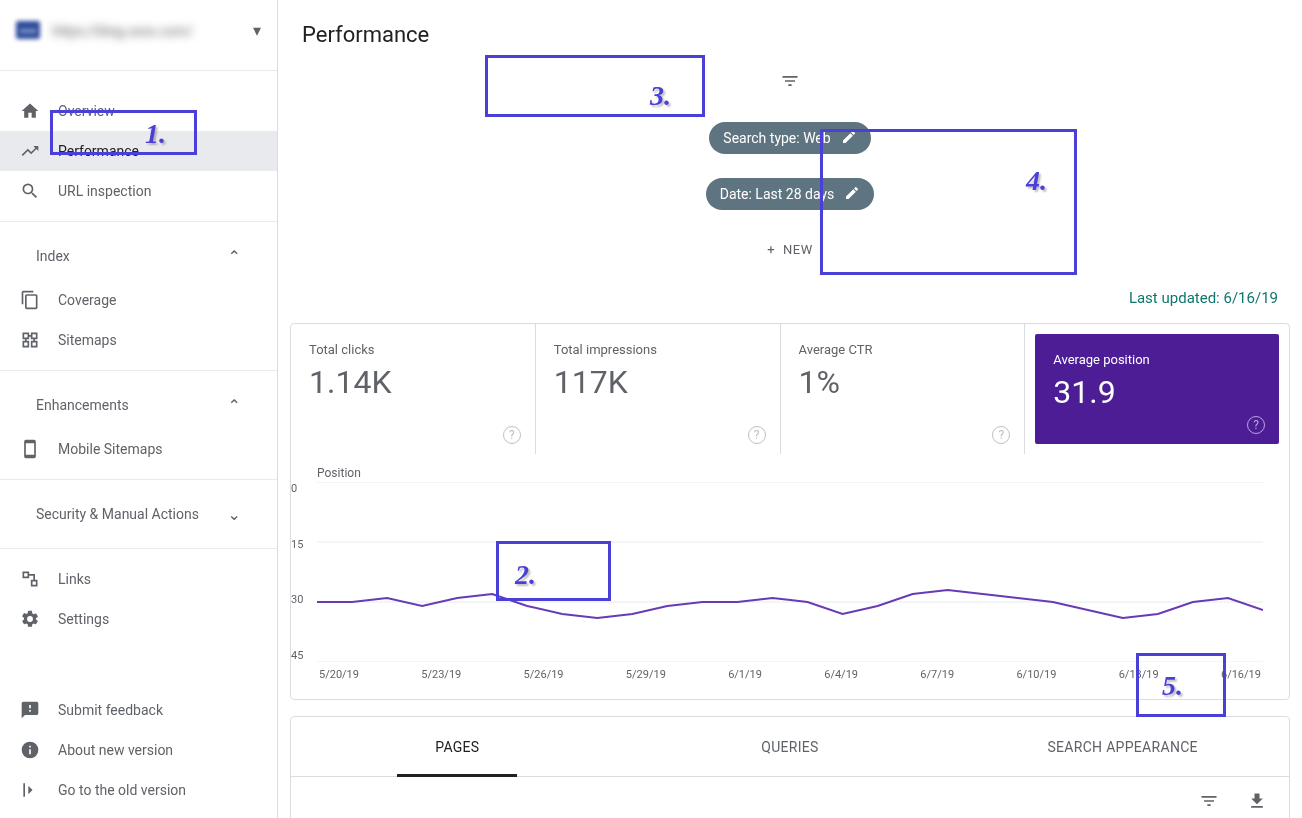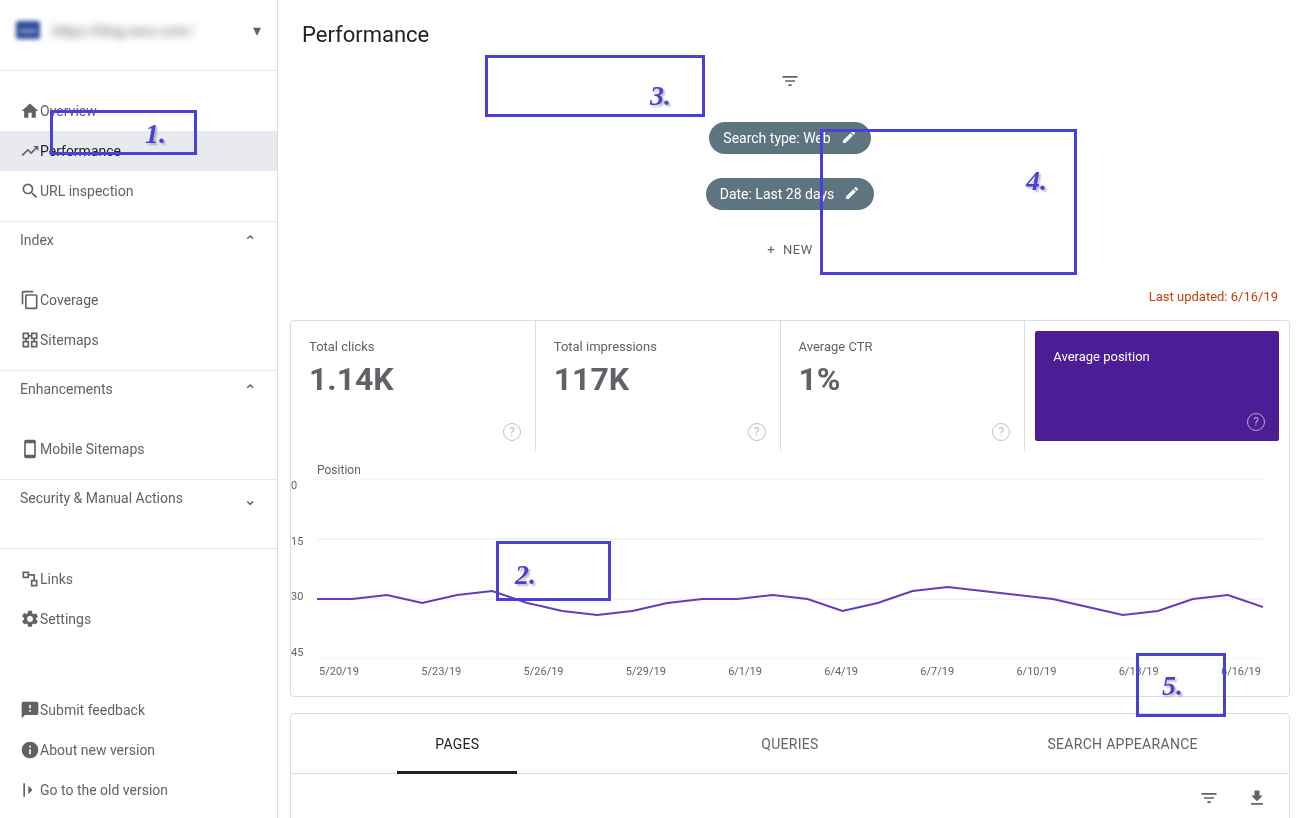--- a/index.html
+++ b/index.html
@@ -3,42 +3,42 @@
 <meta charset="utf-8">
 <style>
   * { box-sizing: border-box; margin: 0; padding: 0; }
   body { font-family: Roboto, Arial, sans-serif; background: #fff; color: #3c4043; width: 1302px; height: 818px; overflow: hidden; display: flex; }
   .sidebar { width: 278px; border-right: 1px solid #dadce0; display: flex; flex-direction: column; height: 100%; }
   .site-select { height: 60px; display: flex; align-items: center; padding: 0 16px; gap: 12px; position: relative; }
   .site-logo { width: 24px; height: 18px; background:#2d4b9b; color:#fff; font-size:8px; display:flex; align-items:center;justify-content:center; border-radius:2px; filter: blur(2px);}
   .site-url { flex:1; height: 14px; color:#5f6368; font-size:14px; filter: blur(4px);}
   .site-caret { color:#5f6368; }
   .nav { padding-top: 10px; }
-  .nav-item { height: 40px; display: flex; align-items: center; padding: 0 20px; color:#5f6368; font-size:14px; cursor:pointer;text-align:center;}
+  .nav-item { height: 40px; display: flex; align-items: center; padding: 0 20px; gap: 18px; color:#5f6368; font-size:14px; cursor:pointer;text-align:center;}
   .nav-item .icon { width:20px; height:20px; display:flex;align-items:center;justify-content:center; color:#5f6368; }
   .nav-item.active { background:#e8eaed; color:#202124; }
   .nav-item.active .icon { color:#5f6368;}
   .nav-item span.label { font-weight:400;}
-  .section-head { height:48px; display:flex; justify-content:space-between; padding:0 20px; color:#5f6368; font-size:14px; cursor:pointer;}
+  .section-head { height:48px; display:flex; align-items:center; justify-content:space-between; padding:0 36px; color:#5f6368; font-size:14px; cursor:pointer;}
   .hr { border:none; border-top:1px solid #e8eaed; margin:10px 0;}
   .bottom-nav { margin-top:auto; padding-bottom:8px;}
   .main { flex:1; overflow:auto;}
   .page-title { font-size:22px; color:#202124; padding:22px 24px 20px; font-weight:400;}
   .toolbar { display:flex; align-items:center; gap:24px; padding:0 24px 16px; font-size:13px;flex-direction:column;}
   .toolbar .filter-icon { color:#5f6368; padding: 4px;}
   .chip { background:#5f7481; color:#fff; border-radius:20px; height:32px; padding:0 14px; display:flex; align-items:center; gap:10px; font-size:14px;}
   .chip .edit-icon svg { width:16px;height:16px;fill:#fff;}
   .new-btn { color:#5f6368; font-size:13px; letter-spacing:0.5px; padding:8px 12px; display:flex;align-items:center;gap:8px;}
-  .last-updated { margin-left:auto; color:#c2410c; font-size:13px;}
+  .last-updated { margin-left:auto; color:#0f766e; font-size:15px;}
   .card { margin:0 12px 16px; border:1px solid #dadce0; border-radius:4px; background:#fff;}
   .metrics { display:flex;}
   .metric { flex:1; border-right:1px solid #dadce0; padding:18px 18px 10px; position:relative; min-height:110px;}
   .metric:last-child { border-right:none;}
   .metric-label { font-size:13px; color:#5f6368; margin-bottom:6px;}
-  .metric-value { font-size:32px; color:#5f6368; font-weight:700;}
+  .metric-value { font-size:32px; color:#5f6368; font-weight:400;}
   .metric .help { position:absolute; right:14px; bottom:10px; width:18px;height:18px; border:1.5px solid #bdc1c6; border-radius:50%; color:#bdc1c6; font-size:12px; display:flex;align-items:center;justify-content:center;}
   .metric.avg-pos { background:#4c1d95; margin:10px; border-radius:2px; }
   .metric.avg-pos .metric-label { color:#fff;}
   .metric.avg-pos .metric-value { color:#fff;}
   .metric.avg-pos .help { border-color:#b9a4e0; color:#b9a4e0;}
   .chart-wrap { padding:12px 26px 18px;}
   .chart-ylabel { font-size:12px; color:#5f6368; margin-bottom:2px;}
   .chart { position:relative; height:180px;}
   .chart svg { width:100%; height:100%;}
   .gridline { stroke:#e8eaed; stroke-width:1;}
@@ -224,20 +224,21 @@
         <div class="metric-value">117K</div>
         <div class="help">?</div>
       </div>
       <div class="metric">
         <div class="metric-label">Average CTR</div>
         <div class="metric-value">1%</div>
         <div class="help">?</div>
       </div>
       <div class="metric avg-pos">
         <div class="metric-label">Average position</div>
+        <div class="metric-value">31.9</div>
         <div class="help">?</div>
       </div>
     </div>
     <div class="chart-wrap">
       <div class="chart-ylabel">Position</div>
       <div class="chart">
         <div class="ylabels" id="ylabels">
             <div>0</div>
             <div>15</div>
             <div>30</div>

